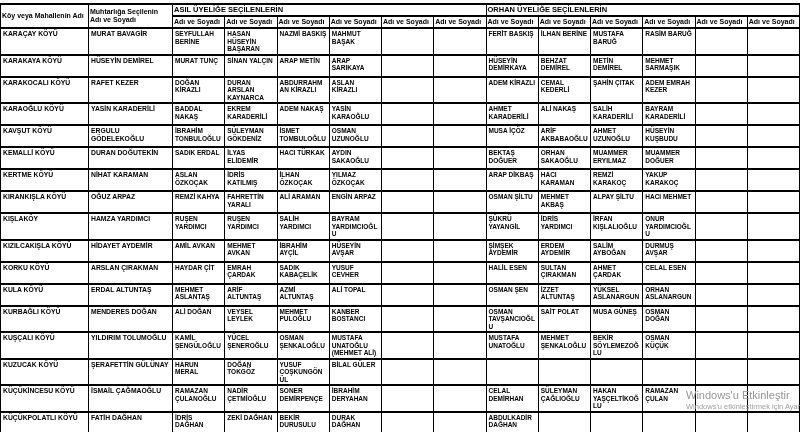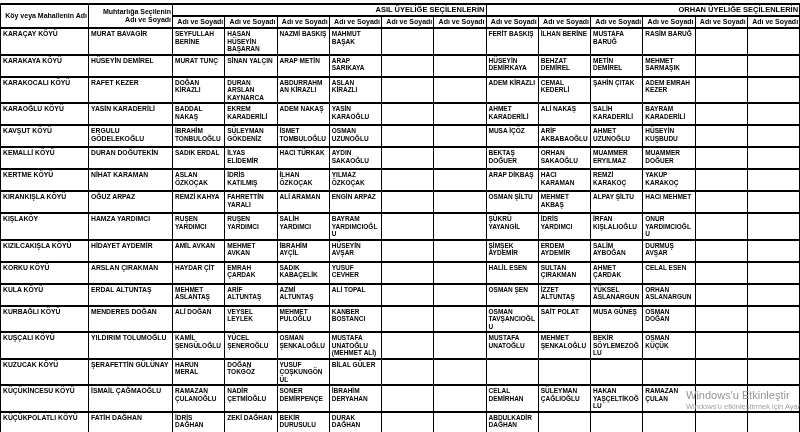--- a/index.html
+++ b/index.html
@@ -3,21 +3,21 @@
 <meta charset="utf-8">
 <style>
   html,body{margin:0;padding:0;background:#fff;}
   #page{position:relative;width:800px;height:432px;background:#fff;overflow:hidden;
         font-family:"Liberation Sans",sans-serif;}
   table{border-collapse:collapse;table-layout:fixed;width:799px;margin:3px 0 0 0;}
   th,td{border-left:1px solid #000;border-right:1px solid #000;
         border-top:2px solid #000;border-bottom:2px solid #000;
         padding:1px 2px;vertical-align:top;overflow:hidden;
         overflow-wrap:anywhere;word-break:break-word;}
-  thead th{vertical-align:middle;text-align:right;font-weight:bold;
+  thead th{vertical-align:middle;text-align:left;font-weight:bold;
         font-size:7px;line-height:8px;padding:1px;}
   th.group{font-size:7.5px;}
   tbody td{font-size:6.5px;line-height:7.5px;font-weight:bold;text-transform:uppercase;}
   tbody tr{height:22px;}
   td.village{font-size:6.8px;}
   td.muhtar{font-size:6.8px;}
   #sungurlu{position:absolute;top:8px;right:4px;z-index:5;
         font-family:"Liberation Mono",monospace;font-size:12.5px;font-weight:bold;
         color:#1b1b1b;letter-spacing:1px;pointer-events:none;white-space:nowrap;}
   #activation{position:absolute;left:686px;top:389px;z-index:5;pointer-events:none;

